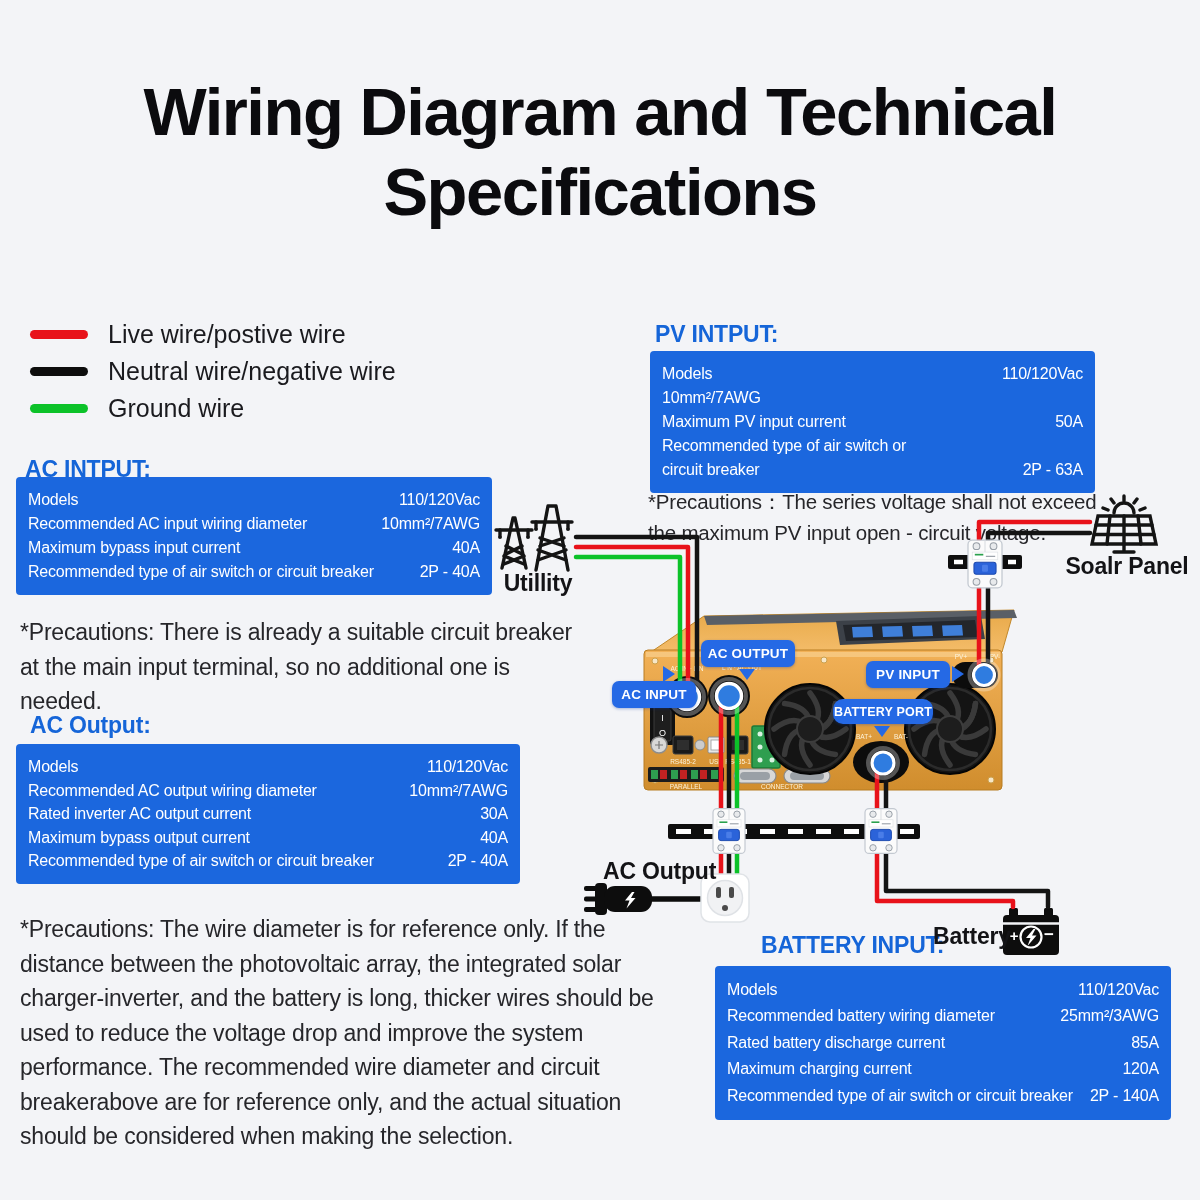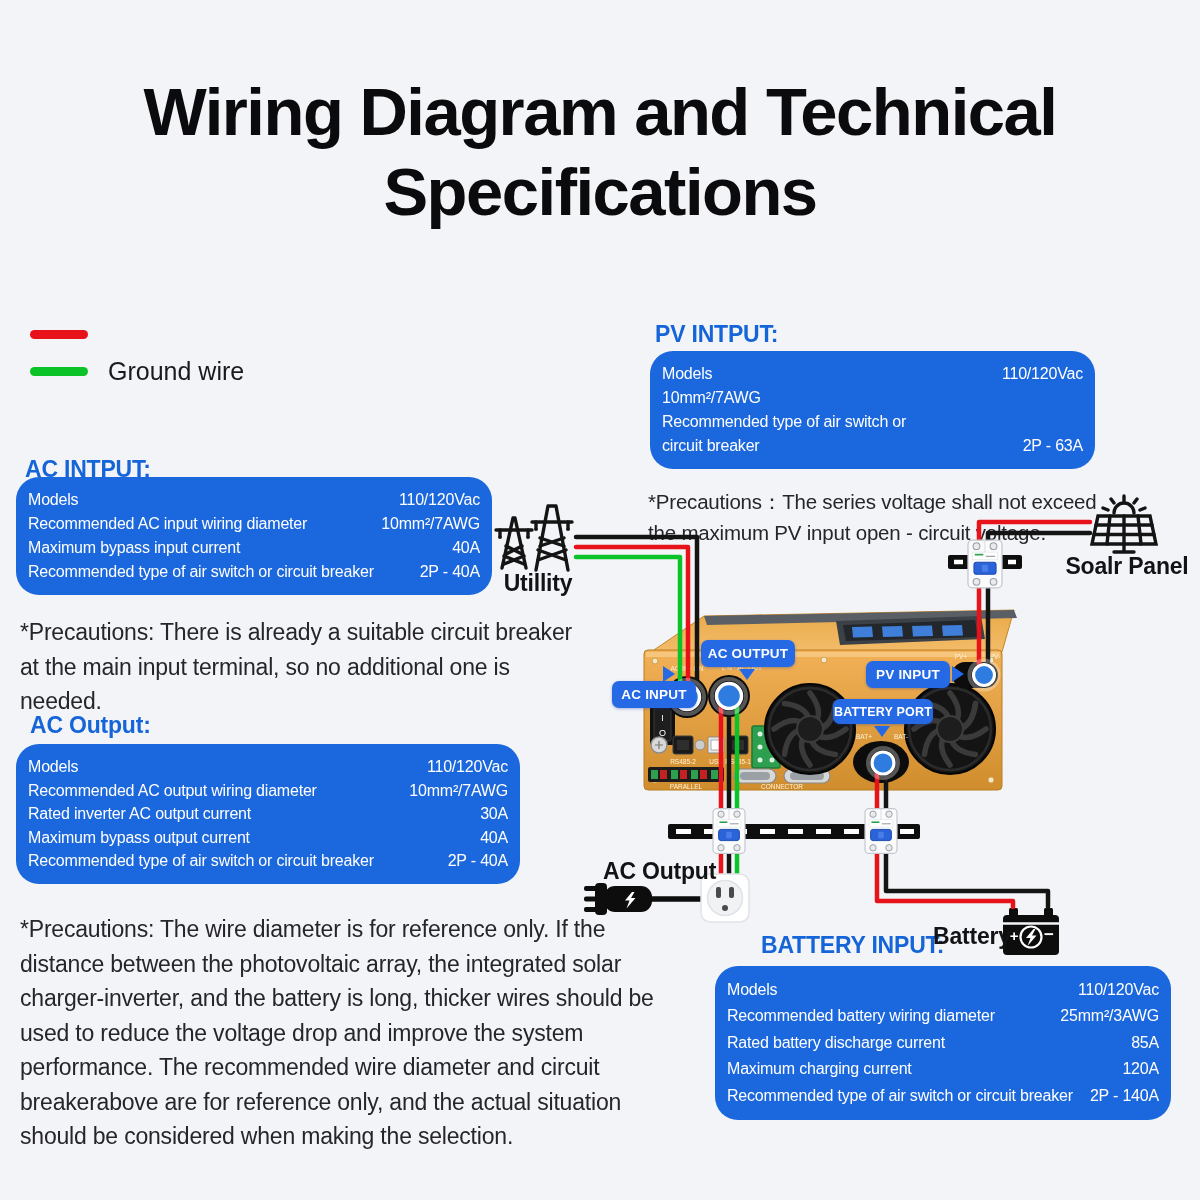--- a/index.html
+++ b/index.html
@@ -12,21 +12,21 @@
     font-size:67px;font-weight:bold;letter-spacing:-1.5px;line-height:1.2;color:#0b0b0e;
   }
   
   .legend{position:absolute;left:30px;top:316px;}
   .legend-row{display:flex;align-items:center;height:37px;}
   .legend-bar{width:58px;height:9px;border-radius:5px;margin-right:20px;flex:none;}
   .legend-label{font-size:25px;color:#1a1a1e;}
   
   .sec-head{position:absolute;font-size:23px;font-weight:bold;color:#1565d8;letter-spacing:-0.2px;}
   
-  .spec{position:absolute;background:#1b67de;border-radius:23px;color:#ffffff;
+  .spec{position:absolute;background:#1b67de;border-radius:4px;color:#ffffff;
         padding:11px 12px;box-sizing:border-box;}
   .trow{display:flex;justify-content:space-between;align-items:flex-end;gap:8px;
         font-size:16px;letter-spacing:-0.2px;line-height:24px;}
   .spec-acout .trow{line-height:23.5px;}
   .spec-batt .trow{line-height:26.4px;}
   .spec-pv .tlabel{max-width:245px;}
   .tvalue{white-space:nowrap;}
   
   .precaution{position:absolute;font-size:23px;color:#26262a;line-height:1.5;letter-spacing:-0.2px;}
   
@@ -44,20 +44,25 @@
 </head>
 <body>
 
 <div class="page">
 
   <h1 class="title"><span>Wiring Diagram and Technical</span><br><span>Specifications</span></h1>
 
   <div class="legend">
       <div class="legend-row">
         <span class="legend-bar" style="background: rgb(232, 18, 26);"></span>
+        <span class="legend-label">Live wire/postive wire</span>
+      </div>
+      <div class="legend-row">
+        <span class="legend-bar" style="background: rgb(13, 13, 13);"></span>
+        <span class="legend-label">Neutral wire/negative wire</span>
       </div>
       <div class="legend-row">
         <span class="legend-bar" style="background: rgb(12, 194, 41);"></span>
         <span class="legend-label">Ground wire</span>
       </div>
     </div>
 
   <div class="sec-head" style="left:25px;top:448px;margin-top:8px;">AC INTPUT:</div>
   <div class="spec" style="left:16px;top:477px;width:476px;">
       <div class="trow">
@@ -105,20 +110,24 @@
   <div class="precaution" style="left:20px;top:912px;width:648px;">*Precautions: The wire diameter is for reference only.  If the distance between the photovoltaic array, the integrated solar charger-inverter, and the battery is long, thicker wires should be used to reduce the voltage drop and improve the system performance.  The recommended wire diameter and circuit breakerabove are for reference only, and the actual situation should be considered when making the selection.</div>
 
   <div class="sec-head" style="left:655px;top:321px;">PV INTPUT:</div>
   <div class="spec spec-pv" style="left:650px;top:351px;width:445px;">
       <div class="trow">
         <span class="tlabel">Models</span>
         <span class="tvalue">110/120Vac</span>
       </div>
       <div class="trow">
         <span class="tvalue">10mm²/7AWG</span>
+      </div>
+      <div class="trow">
+        <span class="tlabel">Maximum PV input current</span>
+        <span class="tvalue">50A</span>
       </div>
       <div class="trow">
         <span class="tlabel">Recommended type of air switch or circuit breaker</span>
         <span class="tvalue">2P - 63A</span>
       </div>
     </div>
   <div class="precaution" style="left:648px;top:487px;width:475px;font-size:20.5px;">*Precautions：The series voltage shall not exceed the maximum PV input open - circuit voltage.</div>
 
   <div class="sec-head" style="left:725px;top:932px;margin-left:36px;">BATTERY INPUT:</div>
   <div class="spec spec-batt" style="left:715px;top:966px;width:456px;">
@@ -384,21 +393,21 @@
 
   <div class="pill" style="left:577px;top:681px;width:84px;height:27px;margin-left:35px;">AC INPUT</div>
   <div class="arr arr-right" style="left:663px;top:666px;"></div>
 
   <div class="pill" style="left:701px;top:640px;width:94px;height:27px;">AC OUTPUT</div>
   <div class="arr arr-down" style="left:739px;top:669px;"></div>
 
   <div class="pill" style="left:866px;top:661px;width:84px;height:27px;">PV INPUT</div>
   <div class="arr arr-right" style="left:952px;top:666px;"></div>
 
-  <div class="pill" style="left:833px;top:699px;width:100px;height:25px;font-size:12.5px;">BATTERY PORT</div>
+  <div class="pill" style="left:833px;top:699px;width:100px;height:25px;font-size:12.5px;border-radius:10px;">BATTERY PORT</div>
   <div class="arr arr-down" style="left:874px;top:726px;"></div>
 
   <div class="dev-label" style="left:496px;top:570px;width:84px;text-align:center;">Utillity</div>
   <div class="dev-label" style="left:1062px;top:553px;width:130px;text-align:center;">Soalr Panel</div>
   <div class="dev-label" style="left:603px;top:858px;">AC Output</div>
   <div class="dev-label" style="left:933px;top:923px;">Battery</div>
 
 </div>
 
 </body></html>

